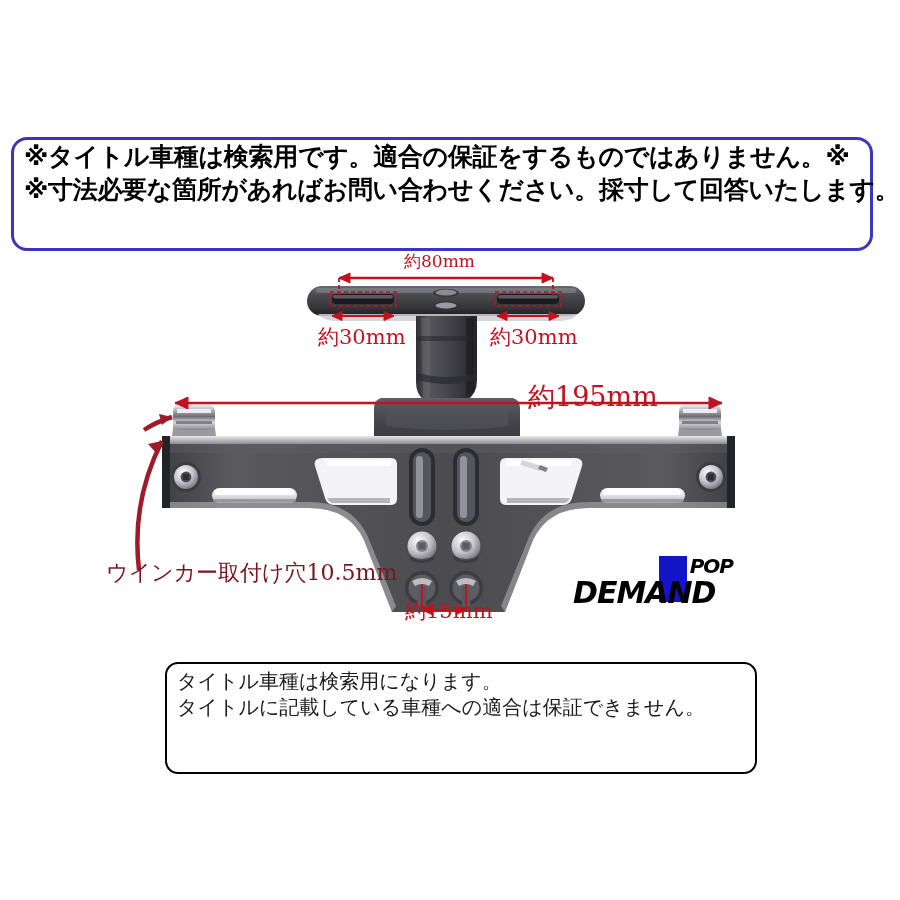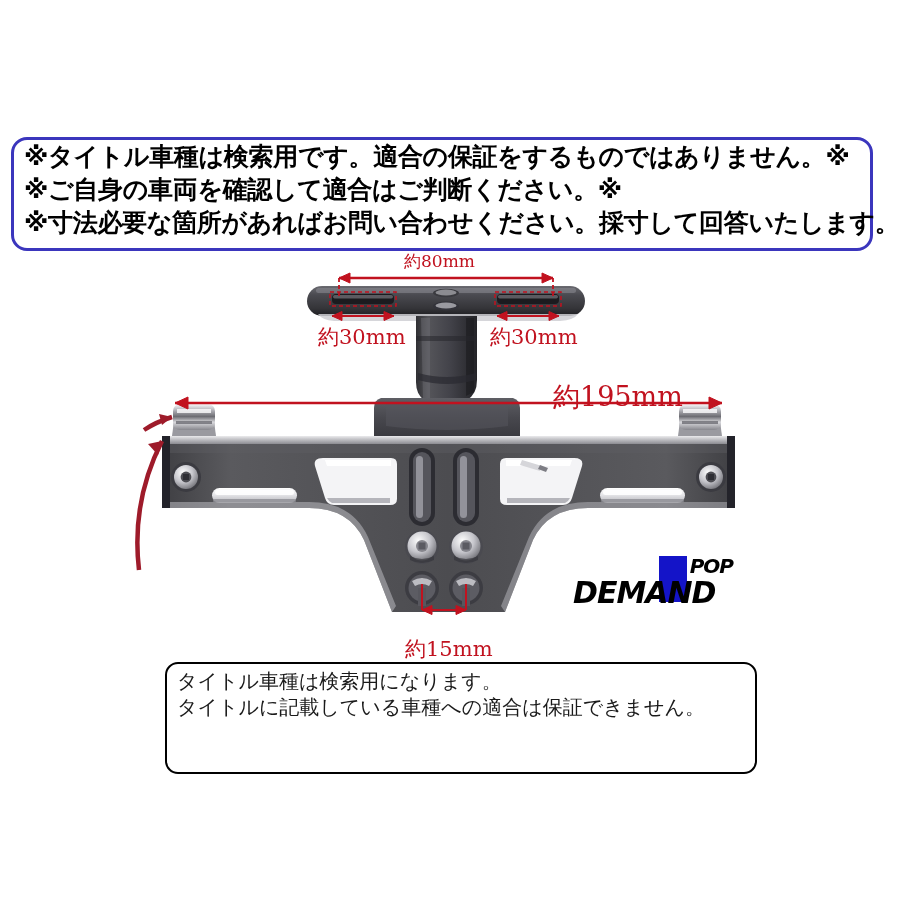--- a/index.html
+++ b/index.html
@@ -80,22 +80,22 @@
   .dim {
     position: absolute;
     font-family: "DejaVu Serif", "Liberation Serif", serif;
     color: #c1121f;
     white-space: nowrap;
     font-size: 22px;
   }
   .dim-80   { left: 404px; top: 250px; font-size: 17px; }
   .dim-30l  { left: 318px; top: 323px; font-size: 21px; }
   .dim-30r  { left: 490px; top: 323px; font-size: 21px; }
-  .dim-195  { left: 553px; top: 379px; font-size: 27px; }
-  .dim-15   { left: 405px; top: 635px; font-size: 21px; }
+  .dim-195  { left: 528px; top: 379px; font-size: 27px; }
+  .dim-15   { left: 405px; top: 597px; font-size: 21px; }
   .dim-hole {
     left: 106px; top: 558px;
     font-size: 22px;
     color: #7a1520;
     font-family: "DejaVu Serif", "Liberation Serif", serif;
   }
 
   
   .logo {
     position: absolute;
@@ -131,21 +131,20 @@
   }
   .logo .row { z-index: 1; }
 </style>
 </head>
 <body>
 
 <div class="page">
 
   <div class="notice-top">
     <div class="line">※タイトル車種は検索用です。適合の保証をするものではありません。※</div>
-    <div class="line">※ご自身の車両を確認して適合はご判断ください。※</div>
     <div class="line">※寸法必要な箇所があればお問い合わせください。採寸して回答いたします。※</div>
   </div>
 
   <div class="photo">
     <svg width="900" height="410" viewBox="0 0 900 410" xmlns="http://www.w3.org/2000/svg">
       <defs>
         <linearGradient id="metalV" x1="0" y1="0" x2="0" y2="1">
           <stop offset="0%" stop-color="#6e6e72"></stop>
           <stop offset="18%" stop-color="#58585c"></stop>
           <stop offset="55%" stop-color="#47474b"></stop>
@@ -409,20 +408,21 @@
         <path d="M172 177 l-13 -3 l3 11 Z" fill="#9e1b2a"></path>
       </g>
     </svg>
   </div>
 
   <div class="dim dim-80">約80mm</div>
   <div class="dim dim-30l">約30mm</div>
   <div class="dim dim-30r">約30mm</div>
   <div class="dim dim-195">約195mm</div>
   <div class="dim dim-15">約15mm</div>
+  <div class="dim dim-hole">ウインカー取付け穴10.5mm</div>
 
   <div class="logo">
     <div class="bluebox"></div>
     <div class="row pop">POP</div>
     <div class="row demand">DEMAND</div>
   </div>
 
   <div class="notice-bottom">
     <div class="line">タイトル車種は検索用になります。</div>
     <div class="line">タイトルに記載している車種への適合は保証できません。</div>

